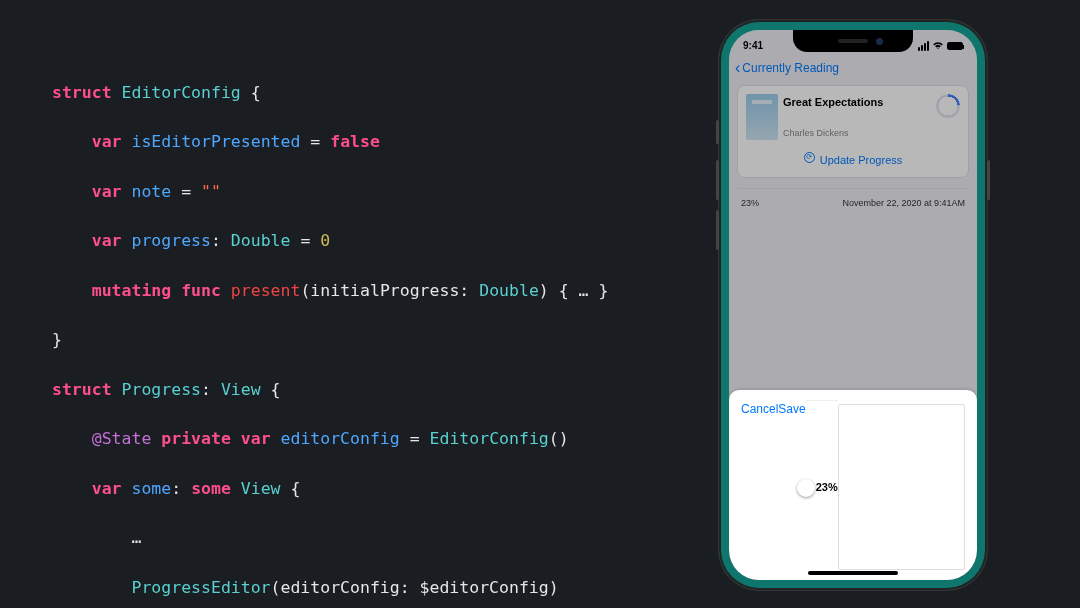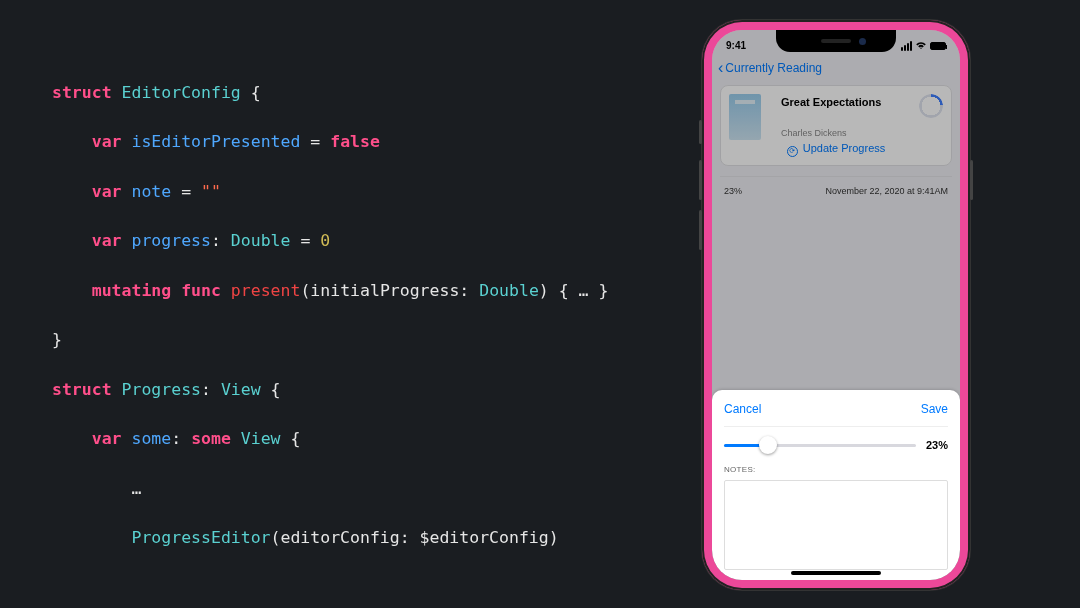--- a/index.html
+++ b/index.html
@@ -25,25 +25,25 @@
   .c-prop  { color: #4fa8ff; text-align: right; }
   .c-str   { color: #ff6a4d; }
   .c-num   { color: #d0bb56; }
   .c-fn    { color: #ef4444; }
   .c-pw    { color: #c66fd8; }
   .ellipsis { color: #e6e6e6; }
 
   
   .phone {
     position: absolute;
-    right: 110px;
+    right: 93px;
     top: 20px;
     width: 268px;
     height: 570px;
-    background: #ec4899;
+    background: #0f766e;
     border-radius: 40px;
     box-shadow: 0 0 0 1px #333, inset 0 0 0 2px #222;
     padding: 10px;
   }
   .phone .btn-r { position:absolute; right:-3px; width:3px; background:#444; border-radius:2px; }
   .phone .btn-r.top { top:140px; height:40px; }
   .phone .btn-l { position:absolute; left:-3px; width:3px; background:#444; border-radius:2px; }
   .phone .btn-l.a { top:100px; height:24px; }
   .phone .btn-l.b { top:140px; height:40px; }
   .phone .btn-l.c { top:190px; height:40px; }
@@ -82,44 +82,44 @@
   .batt::after{content:"";position:absolute;right:-2px;top:2px;width:1px;height:4px;background:#000;}
   .batt div{height:100%;width:100%;background:#000;}
   .nav {
     display:flex; align-items:center; gap:2px;
     padding: 6px 6px 8px; font-size:12px; color:#007aff;
   }
   .chev { font-size:16px; line-height:1; }
   .card {
     margin:0 8px 10px; border:1px solid #e0e0e3; background:#fff; border-radius:8px; padding:8px;
   }
-  .card-top { display:flex; gap:20px; align-items:flex-start; }
+  .card-top { display:flex; gap:5px; align-items:flex-start; }
   .book-cover { width:32px; height:46px; background:linear-gradient(#9aceee,#cfe6f4); border-radius:2px; position:relative;}
   .book-cover::after{content:"";position:absolute;left:6px;top:6px;right:6px;height:4px;background:#fff;opacity:.7;}
   .book-meta .title{font-size:11px; font-weight:600; color:#000;}
   .book-meta .author{font-size:9px; color:#888;margin-top:16px;}
   .ring {
     margin-left:auto; width:24px; height:24px; border-radius:50%;
     background: conic-gradient(#3f7fff 0 23%, #e0e4ef 23% 100%);
     mask: radial-gradient(circle, transparent 55%, #000 56%);
     -webkit-mask: radial-gradient(circle, transparent 55%, #000 56%);
   }
   .update-btn {
-    text-align:center; color:#007aff; font-size:11px;
-    display:flex; gap:5px; justify-content:center; align-items:flex-end;
+    margin-top:12px; text-align:center; color:#007aff; font-size:11px;
+    display:flex; gap:5px; justify-content:center; align-items:flex-start;
   }
   .circ-icon{width:11px;height:11px;border:1.4px solid #007aff;border-radius:50%;display:flex;align-items:center;justify-content:center;font-size:7px;}
   .row {
     margin:0 8px; padding:8px 4px; display:flex; justify-content:space-between;
     font-size:9px; color:#333; border-top:1px solid #e4e4e8;
   }
   .sheet {
     position:absolute; left:0; right:0; bottom:0; top:360px;
     background:#fff; border-radius:10px 10px 30px 30px; z-index:20;
-    padding:10px 12px; display:flex; flex-direction:column;
+    padding:10px 12px; display:flex; flex-direction:row;
     box-shadow:0 -1px 3px rgba(0,0,0,.15);
   }
   .sheet-hdr { display:flex; justify-content:space-between; font-size:12px; color:#007aff; margin-bottom:8px;}
   .slider-row { display:flex; align-items:center; gap:10px; border-top:1px solid #eee; padding:10px 0 6px; }
   .slider { flex:1; height:3px; background:#d8d8de; border-radius:2px; position:relative; }
   .slider .fill{height:100%; width:23%; background:#007aff; border-radius:2px;}
   .slider .knob{position:absolute; left:23%; top:50%; transform:translate(-50%,-50%); width:18px; height:18px; background:#fff; border-radius:50%; box-shadow:0 1px 3px rgba(0,0,0,.4);}
   .pct { font-size:11px; font-weight:600; color:#000; }
   .notes-lbl{font-size:8px; color:#666; letter-spacing:.3px; margin-top:4px;}
   .notes-box{flex:1; border:1px solid #ddd; margin-top:4px; border-radius:2px;}
@@ -129,20 +129,21 @@
 <body>
 
 <div class="code-pane">
 <div><span class="c-kw">struct</span> <span class="c-type">EditorConfig</span> <span>{</span></div>
 <div>    <span class="c-kw">var</span> <span class="c-prop">isEditorPresented</span> <span>=</span> <span class="c-kw">false</span></div>
 <div>    <span class="c-kw">var</span> <span class="c-prop">note</span> <span>=</span> <span class="c-str">""</span></div>
 <div>    <span class="c-kw">var</span> <span class="c-prop">progress</span>: <span class="c-type">Double</span> <span>=</span> <span class="c-num">0</span></div>
 <div>    <span class="c-kw">mutating</span> <span class="c-kw">func</span> <span class="c-fn">present</span><span>(initialProgress:</span> <span class="c-type">Double</span><span>) { … }</span></div>
 <div><span>}</span></div>
 <div><span class="c-kw">struct</span> <span class="c-type">Progress</span><span>:</span> <span class="c-type">View</span> <span>{</span></div>
+<div>    <span class="c-pw">@State</span> <span class="c-kw">private var</span> <span class="c-prop">editorConfig</span> <span>=</span> <span class="c-type">EditorConfig</span><span>()</span></div>
 <div>    <span class="c-kw">var</span> <span class="c-prop">some</span><span>:</span> <span class="c-kw">some</span> <span class="c-type">View</span> <span>{</span></div>
 <div>        <span class="ellipsis">…</span></div>
 <div>        <span class="c-type">ProgressEditor</span><span>(editorConfig: $editorConfig)</span></div>
 
 
 
 
 
 
 
@@ -205,19 +206,18 @@
         <span>Cancel</span>
         <span>Save</span>
       </div>
       <div class="slider-row">
         <div class="slider">
           <div class="fill"></div>
           <div class="knob"></div>
         </div>
         <span class="pct">23%</span>
       </div>
-      <div class="notes-lbl">NOTES:</div>
       <div class="notes-box"></div>
     </div>
 
     <div class="home-ind"></div>
   </div>
 </div>
 
 </body></html>

